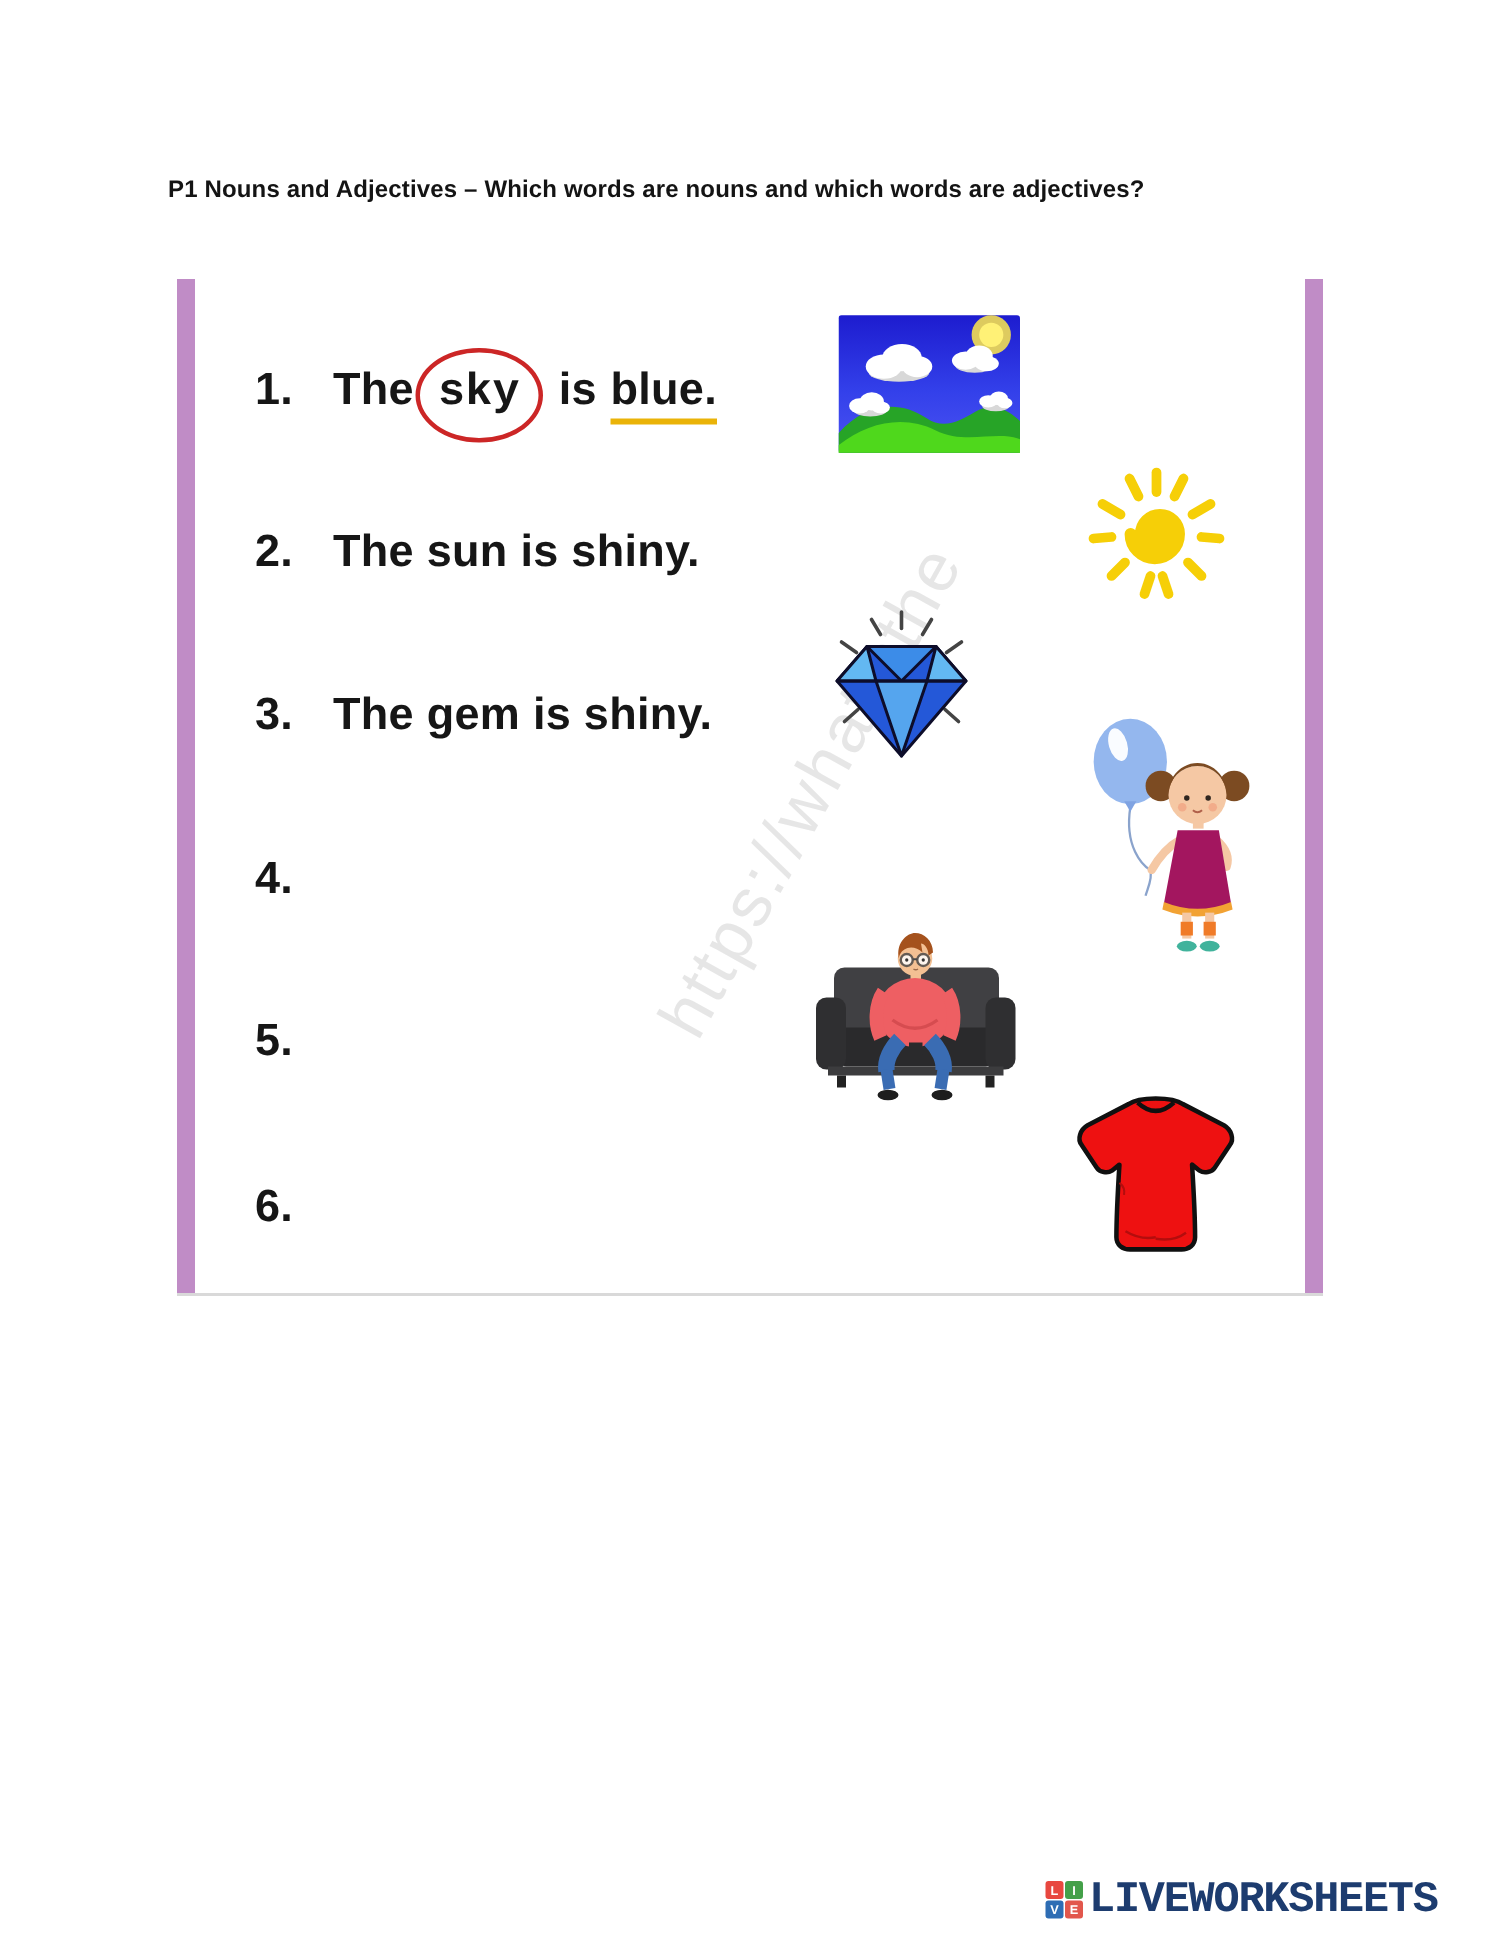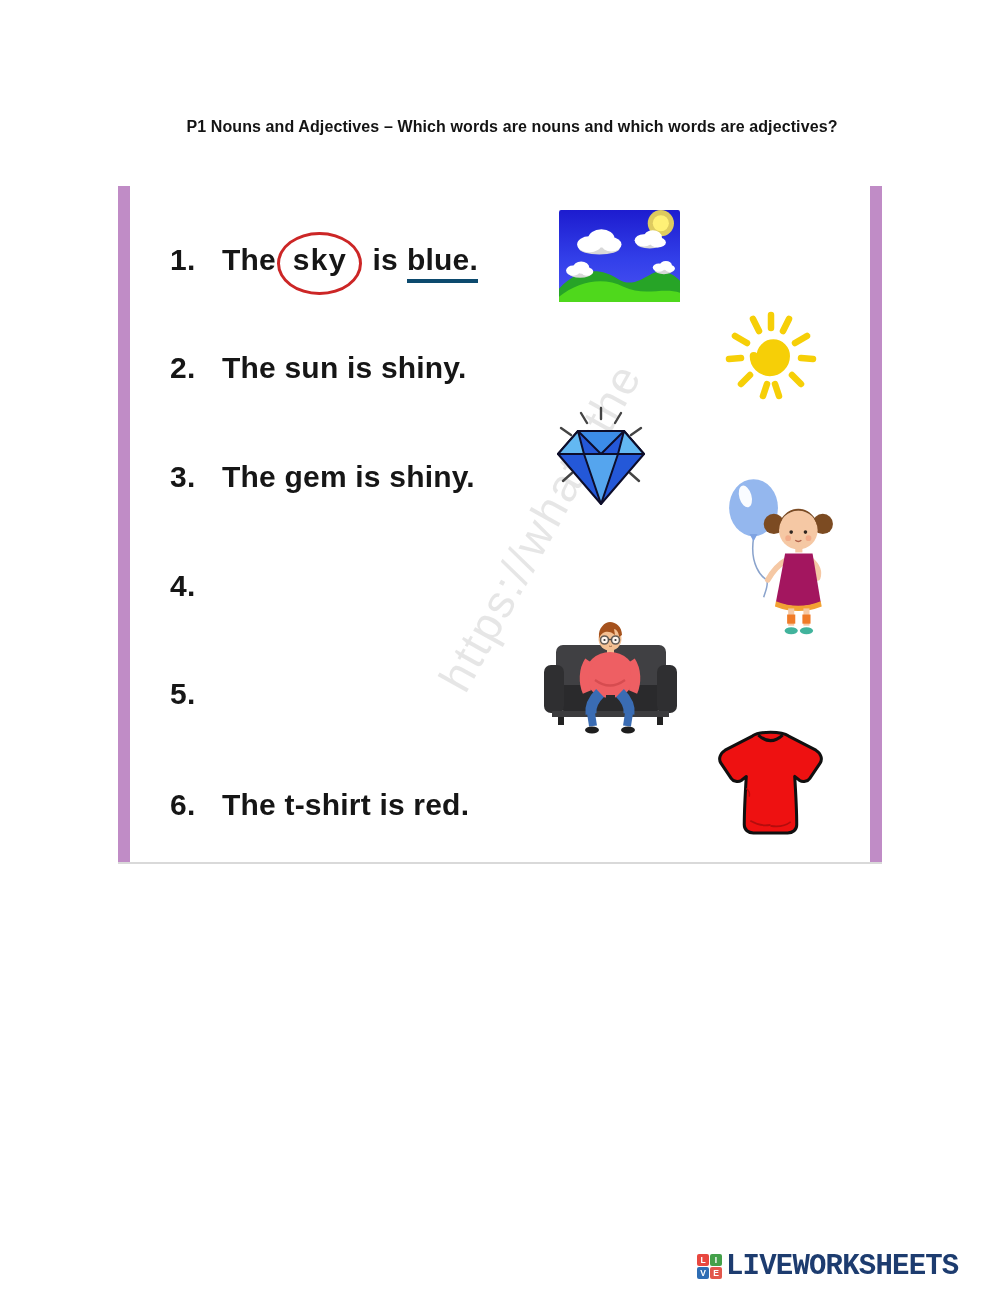--- a/index.html
+++ b/index.html
@@ -1,20 +1,20 @@
 <!DOCTYPE html>
 <html><head>
 <meta charset="utf-8">
 <style>
   * { margin:0; padding:0; box-sizing:border-box; }
   html,body { width:1000px; height:1291px; background:#ffffff; position:relative;
               font-family:"Liberation Sans", sans-serif; overflow:hidden; }
 
   .page-title { position:absolute; left:112px; top:118px; width:800px;
-                font-size:16px; font-weight:bold; color:#141414; letter-spacing:0.1px;text-align:center; }
+                font-size:16px; font-weight:bold; color:#141414; letter-spacing:0.1px; }
 
   .panel { position:absolute; left:118px; top:186px; width:764px; height:678px;
            background:#ffffff; border-bottom:2px solid #d9d9d9; }
   .bar { position:absolute; top:0; bottom:0; width:12px; background:#c08cc6; }
   .bar.left { left:0; } .bar.right { right:0; }
 
   .watermark { position:absolute; left:160px; top:500px; width:760px; text-align:center;
                transform:rotate(-61deg); font-size:46px; letter-spacing:2px;
                color:#b9b9b9; opacity:0.35; z-index:1; pointer-events:none; white-space:nowrap; }
 
@@ -24,21 +24,21 @@
   .r1 { left:170px; top:243px; }
   .r2 { left:170px; top:351px; }
   .r3 { left:170px; top:460px; }
   .r4 { left:170px; top:569px; }
   .r5 { left:170px; top:677px; }
   .r6 { left:170px; top:788px; }
   .part { margin-right:9px; }
   .circled { position:relative; padding:0 7px; margin-right:19px;font-family:Liberation Mono, monospace; }
   .circled::after { content:""; position:absolute; left:-8px; right:-8px; top:-13px; bottom:-16px;
                     border:3px solid #cc2626; border-radius:50%; }
-  .underlined { border-bottom:4px solid #0c4a6e; padding-bottom:2px; margin-right:0; }
+  .underlined { border-bottom:4px solid #eab308; padding-bottom:2px; margin-right:0; }
 
   .img-box { position:absolute; z-index:2; }
   .img-sky     { left:559px; top:210px; width:121px; height:92px; }
   .img-sun     { left:721px; top:302px; width:100px; height:104px; }
   .img-gem     { left:551px; top:404px; width:100px; height:108px; }
   .img-girl    { left:726px; top:471px; width:108px; height:171px; }
   .img-couch   { left:537px; top:613px; width:147px; height:122px; }
   .img-tshirt  { left:712px; top:728px; width:117px; height:113px; }
   .img-box svg { width:100%; height:100%; display:block; }
 
@@ -78,21 +78,20 @@
   <span>The gem is shiny.</span>
 </div>
 <div class="row r4">
   <span class="num">4.</span>
 </div>
 <div class="row r5">
   <span class="num">5.</span>
 </div>
 <div class="row r6">
   <span class="num">6.</span>
-  <span>The t-shirt is red.</span>
 </div>
 
 <div class="img-box img-sky">
   <svg viewBox="0 0 120 91">
     <defs>
       <linearGradient id="skyg" x1="0" y1="0" x2="0" y2="1">
         <stop offset="0" stop-color="#1d1ccf"></stop>
           <stop offset="0.55" stop-color="#3340ea"></stop>
           <stop offset="1" stop-color="#4a52f2"></stop>
       </linearGradient>

